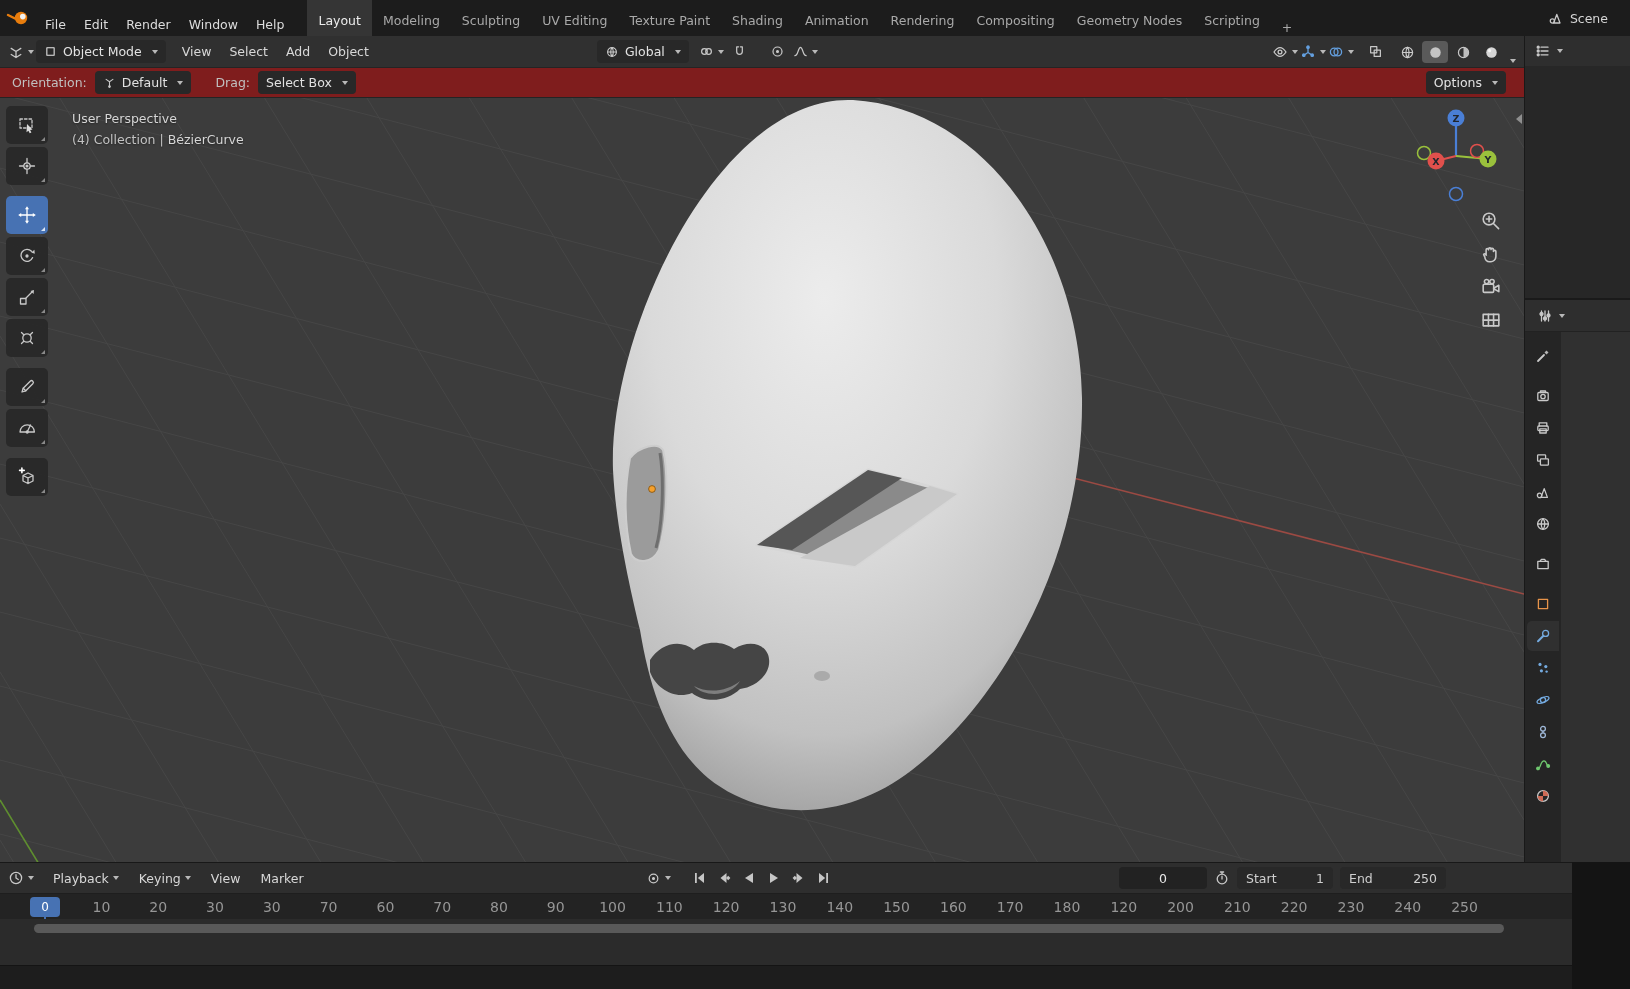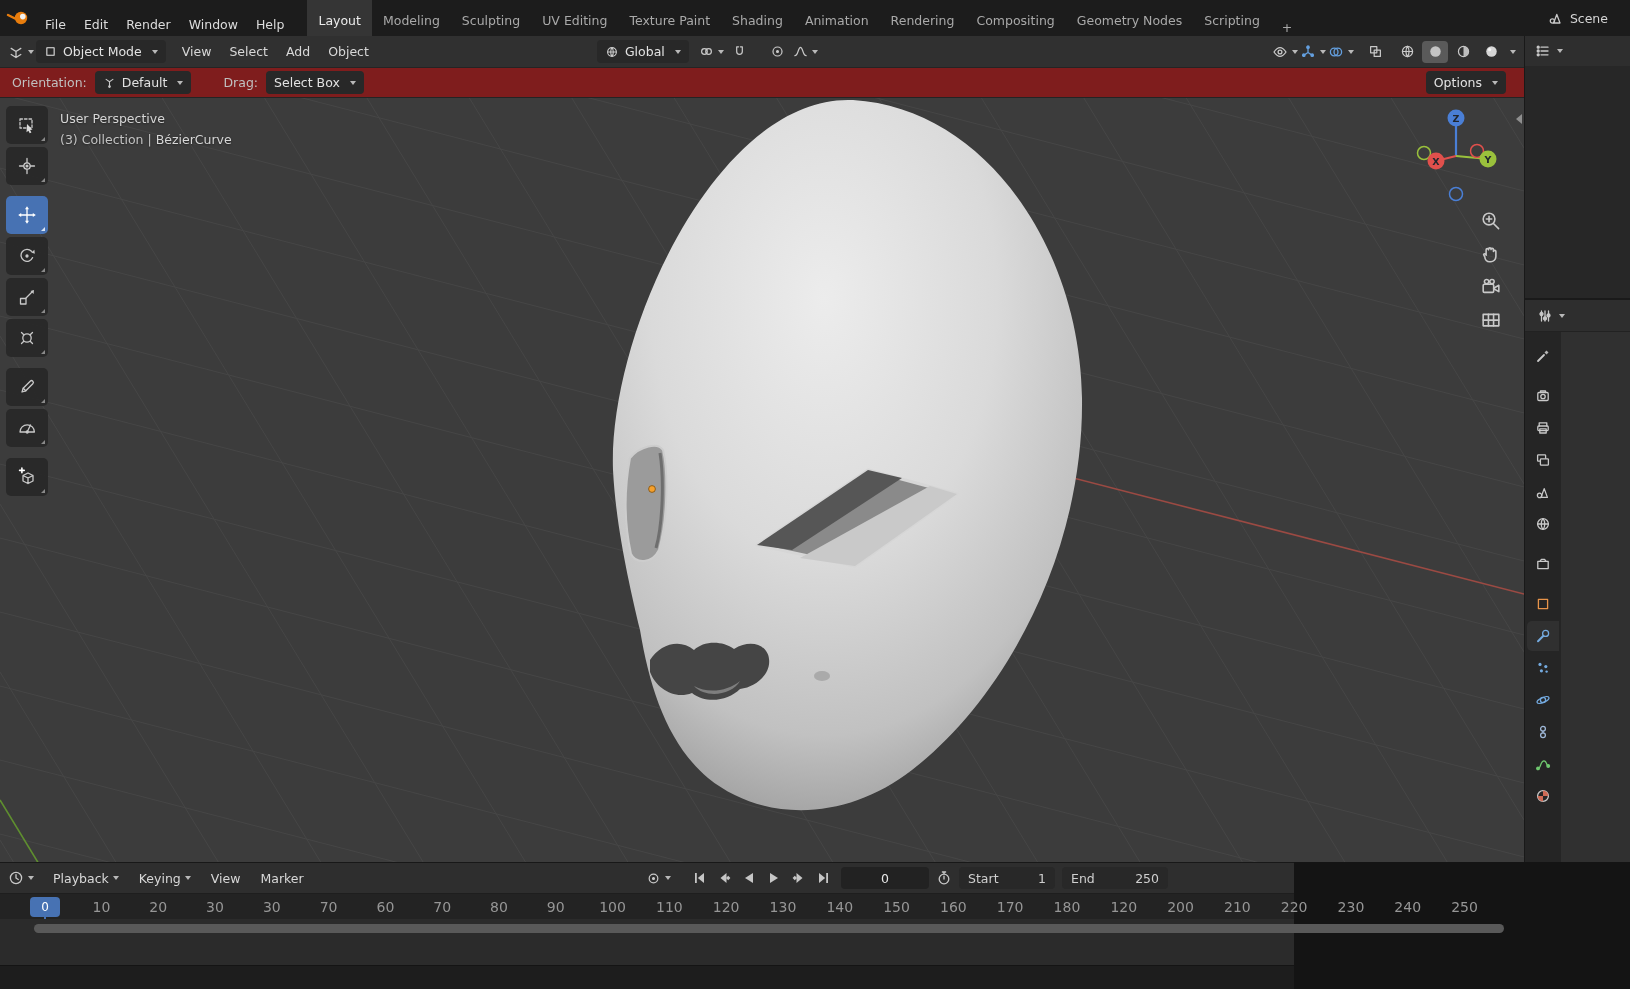--- a/index.html
+++ b/index.html
@@ -19,29 +19,29 @@
   .tb-right{margin-left:auto;display:flex;align-items:center;gap:6px;padding-right:16px}
   
   .main{position:absolute;top:36px;left:0;width:1630px;height:826px;display:flex}
   .main-left{width:1524px;display:flex;flex-direction:column}
   .vp-header{height:32px;background:#303030;border-bottom:1px solid #242424;
              display:flex;align-items:center;padding:0 8px;gap:2px}
   .hdr-menu{padding:4px 8px;color:#d8d8d8;white-space:nowrap}
   .pill{display:flex;align-items:center;gap:6px;background:#282828;border-radius:4px;
         padding:0 8px;height:23px;color:#e2e2e2;white-space:nowrap}
   .iconbtn{width:26px;height:23px;display:flex;align-items:center;justify-content:center;border-radius:4px}
-  .grp{display:flex;align-items:center;gap:2px}
+  .grp{display:flex;align-items:flex-end;gap:2px}
   .shade-btn{width:26px;height:22px;display:flex;align-items:center;justify-content:center}
   .shade-btn.active{background:#5a5a5a;border-radius:4px}
   .tool-settings{height:30px;background:#7f1d1d;display:flex;align-items:center;
                  padding:0 12px;gap:8px;border-bottom:1px solid #242424}
   .label{color:#c0c0c0;white-space:nowrap}
   .viewport{flex:1;position:relative;background:#3c3c3c;overflow:hidden}
   .vp-canvas{position:absolute;left:0;top:0}
-  .vp-text{position:absolute;left:60px;top:10px;line-height:21px;color:#d6d6d6;text-shadow:0 1px 2px rgba(0,0,0,.4)}
+  .vp-text{position:absolute;left:72px;top:10px;line-height:21px;color:#d6d6d6;text-shadow:0 1px 2px rgba(0,0,0,.4)}
   .vp-text .dim{color:#c3c3c3}
   
   .tools{position:absolute;left:6px;top:8px;display:flex;flex-direction:column;gap:3px}
   .tool{width:42px;height:38px;background:rgba(40,40,40,.93);border-radius:5px;position:relative;
         display:flex;align-items:center;justify-content:center}
   .tool.active{background:#4772b3}
   .tool.active svg.ic{stroke:#fff}
   .tool::after{content:"";position:absolute;right:3px;bottom:3px;
                border-left:4px solid transparent;border-bottom:4px solid #8a8a8a}
   .tool.active::after{border-bottom-color:#dce6f5}
@@ -59,21 +59,21 @@
   .props-header{height:32px;background:#2e2e2e;display:flex;align-items:center;padding:0 12px;gap:2px;
                 border-bottom:1px solid #222}
   .props-body{flex:1;display:flex;min-height:0}
   .props-tabs{width:36px;background:#252525;padding-top:8px;display:flex;flex-direction:column;align-items:center}
   .ptab{width:32px;height:30px;display:flex;align-items:center;justify-content:center;
         border-radius:5px 0 0 5px;margin:1px 0;flex:none}
   .ptab.active{background:#303030}
   .pgap{margin-top:9px}
   .props-content{flex:1;background:#303030}
   
-  .timeline{position:absolute;left:0;top:862px;width:1294px;height:127px;display:flex;flex-direction:column;
+  .timeline{position:absolute;left:0;top:862px;width:1572px;height:127px;display:flex;flex-direction:column;
             border-top:1px solid #181818;background:#262626}
   .tl-header{height:30px;background:#2e2e2e;display:flex;align-items:center;padding:0 8px 0 8px;position:relative}
   .tl-menu{padding:4px 9px;color:#d8d8d8;display:flex;align-items:center;white-space:nowrap}
   .tl-menu:not(.dd) .chev{display:none}
   .tl-center{position:absolute;left:645px;top:0;height:30px;display:flex;align-items:center;gap:2px}
   .transport{display:flex;align-items:center;gap:1px;margin-left:14px}
   .tbtn{width:24px;height:22px;display:flex;align-items:center;justify-content:center;border-radius:3px}
   .tbtn svg{fill:#c6c6c6}
   .tl-right{margin-left:auto;display:flex;align-items:center;gap:7px;padding-right:118px}
   .numfield{background:#222;border-radius:4px;height:22px;display:flex;align-items:center;
@@ -257,21 +257,21 @@
     <div class="tool-settings">
       <span class="label">Orientation:</span>
       <div class="pill">
         <svg class="ic" width="13" height="13" viewBox="0 0 16 16">
           <path d="M8 13V7M8 7L3.8 4.2M8 7l4.2-2.8"></path>
             <circle cx="8" cy="13" r="1" fill="#c9c9c9"></circle>
         </svg>
         <span>Default</span>
         <span class="chev"></span>
       </div>
-      <span class="label" style="margin-left:24px">Drag:</span>
+      <span class="label" style="margin-left:16px">Drag:</span>
       <div class="pill">
         <span>Select Box</span>
         <span class="chev"></span>
       </div>
       <div class="pill" style="margin-left:auto;margin-right:6px">
         <span>Options</span>
         <span class="chev"></span>
       </div>
     </div>
 
@@ -349,21 +349,21 @@
                      C728 603 706 606 692 595 C674 602 656 590 650 574 Z" fill="#454545"></path>
             <path d="M694 588 C708 596 728 593 740 583 C732 597 706 601 694 588 Z" fill="#7e7e7e"></path>
           </g>
           <ellipse cx="822" cy="578" rx="8" ry="5" fill="#8f8f8f" opacity="0.55"></ellipse>
           <circle cx="652" cy="391" r="3.4" fill="#f5a02c" stroke="#7a4c0d" stroke-width="0.8"></circle>
         </g>
       </svg>
 
       <div class="vp-text">
         <div>User Perspective</div>
-        <div><span class="dim">(3) Collection | </span><span>BézierCurve</span></div>
+        <div><span class="dim">(4) Collection | </span><span>BézierCurve</span></div>
       </div>
 
       <div class="tools">
         <div class="tool">
           <svg class="ic" width="20" height="20" viewBox="0 0 20 20">
             <rect x="3" y="4" width="12" height="9" stroke-dasharray="2.5 2"></rect>
             <path d="M10 9l5.5 5.5-2.4.4 1.3 2.6-1.7.8-1.3-2.6-1.9 1.6z" fill="#ddd" stroke="none"></path>
           </svg>
         </div>
         <div class="tool">

